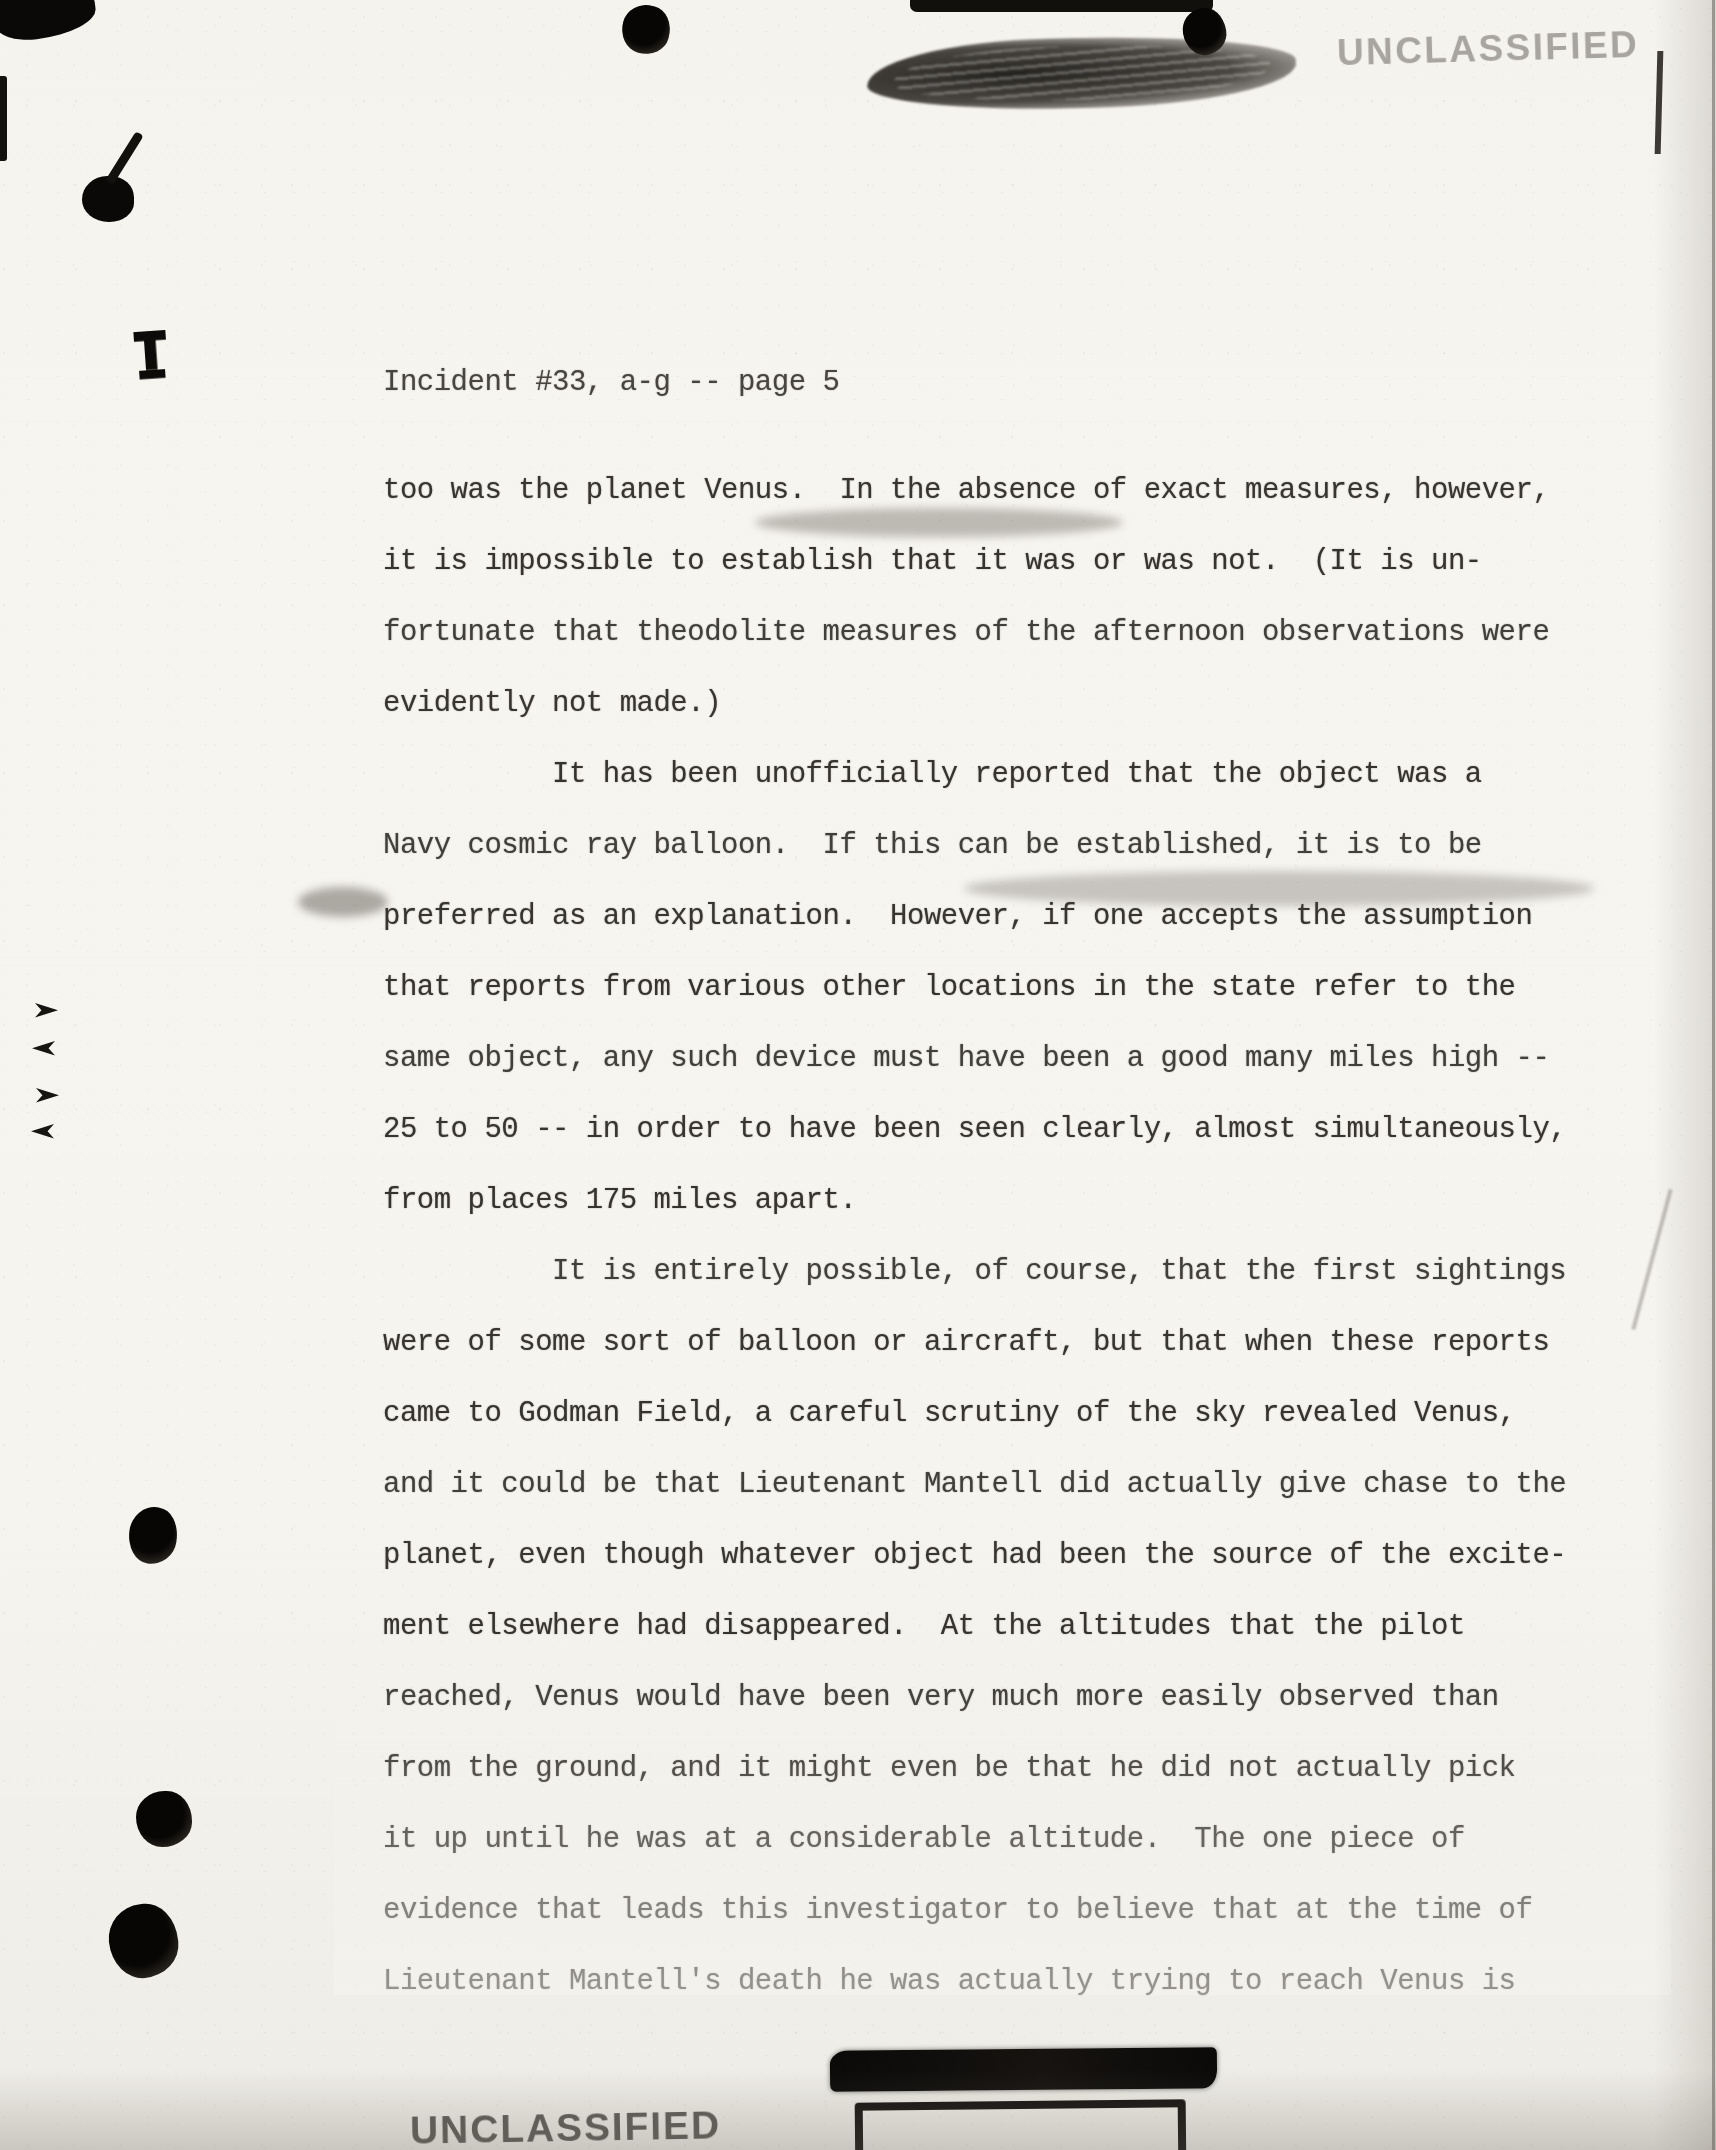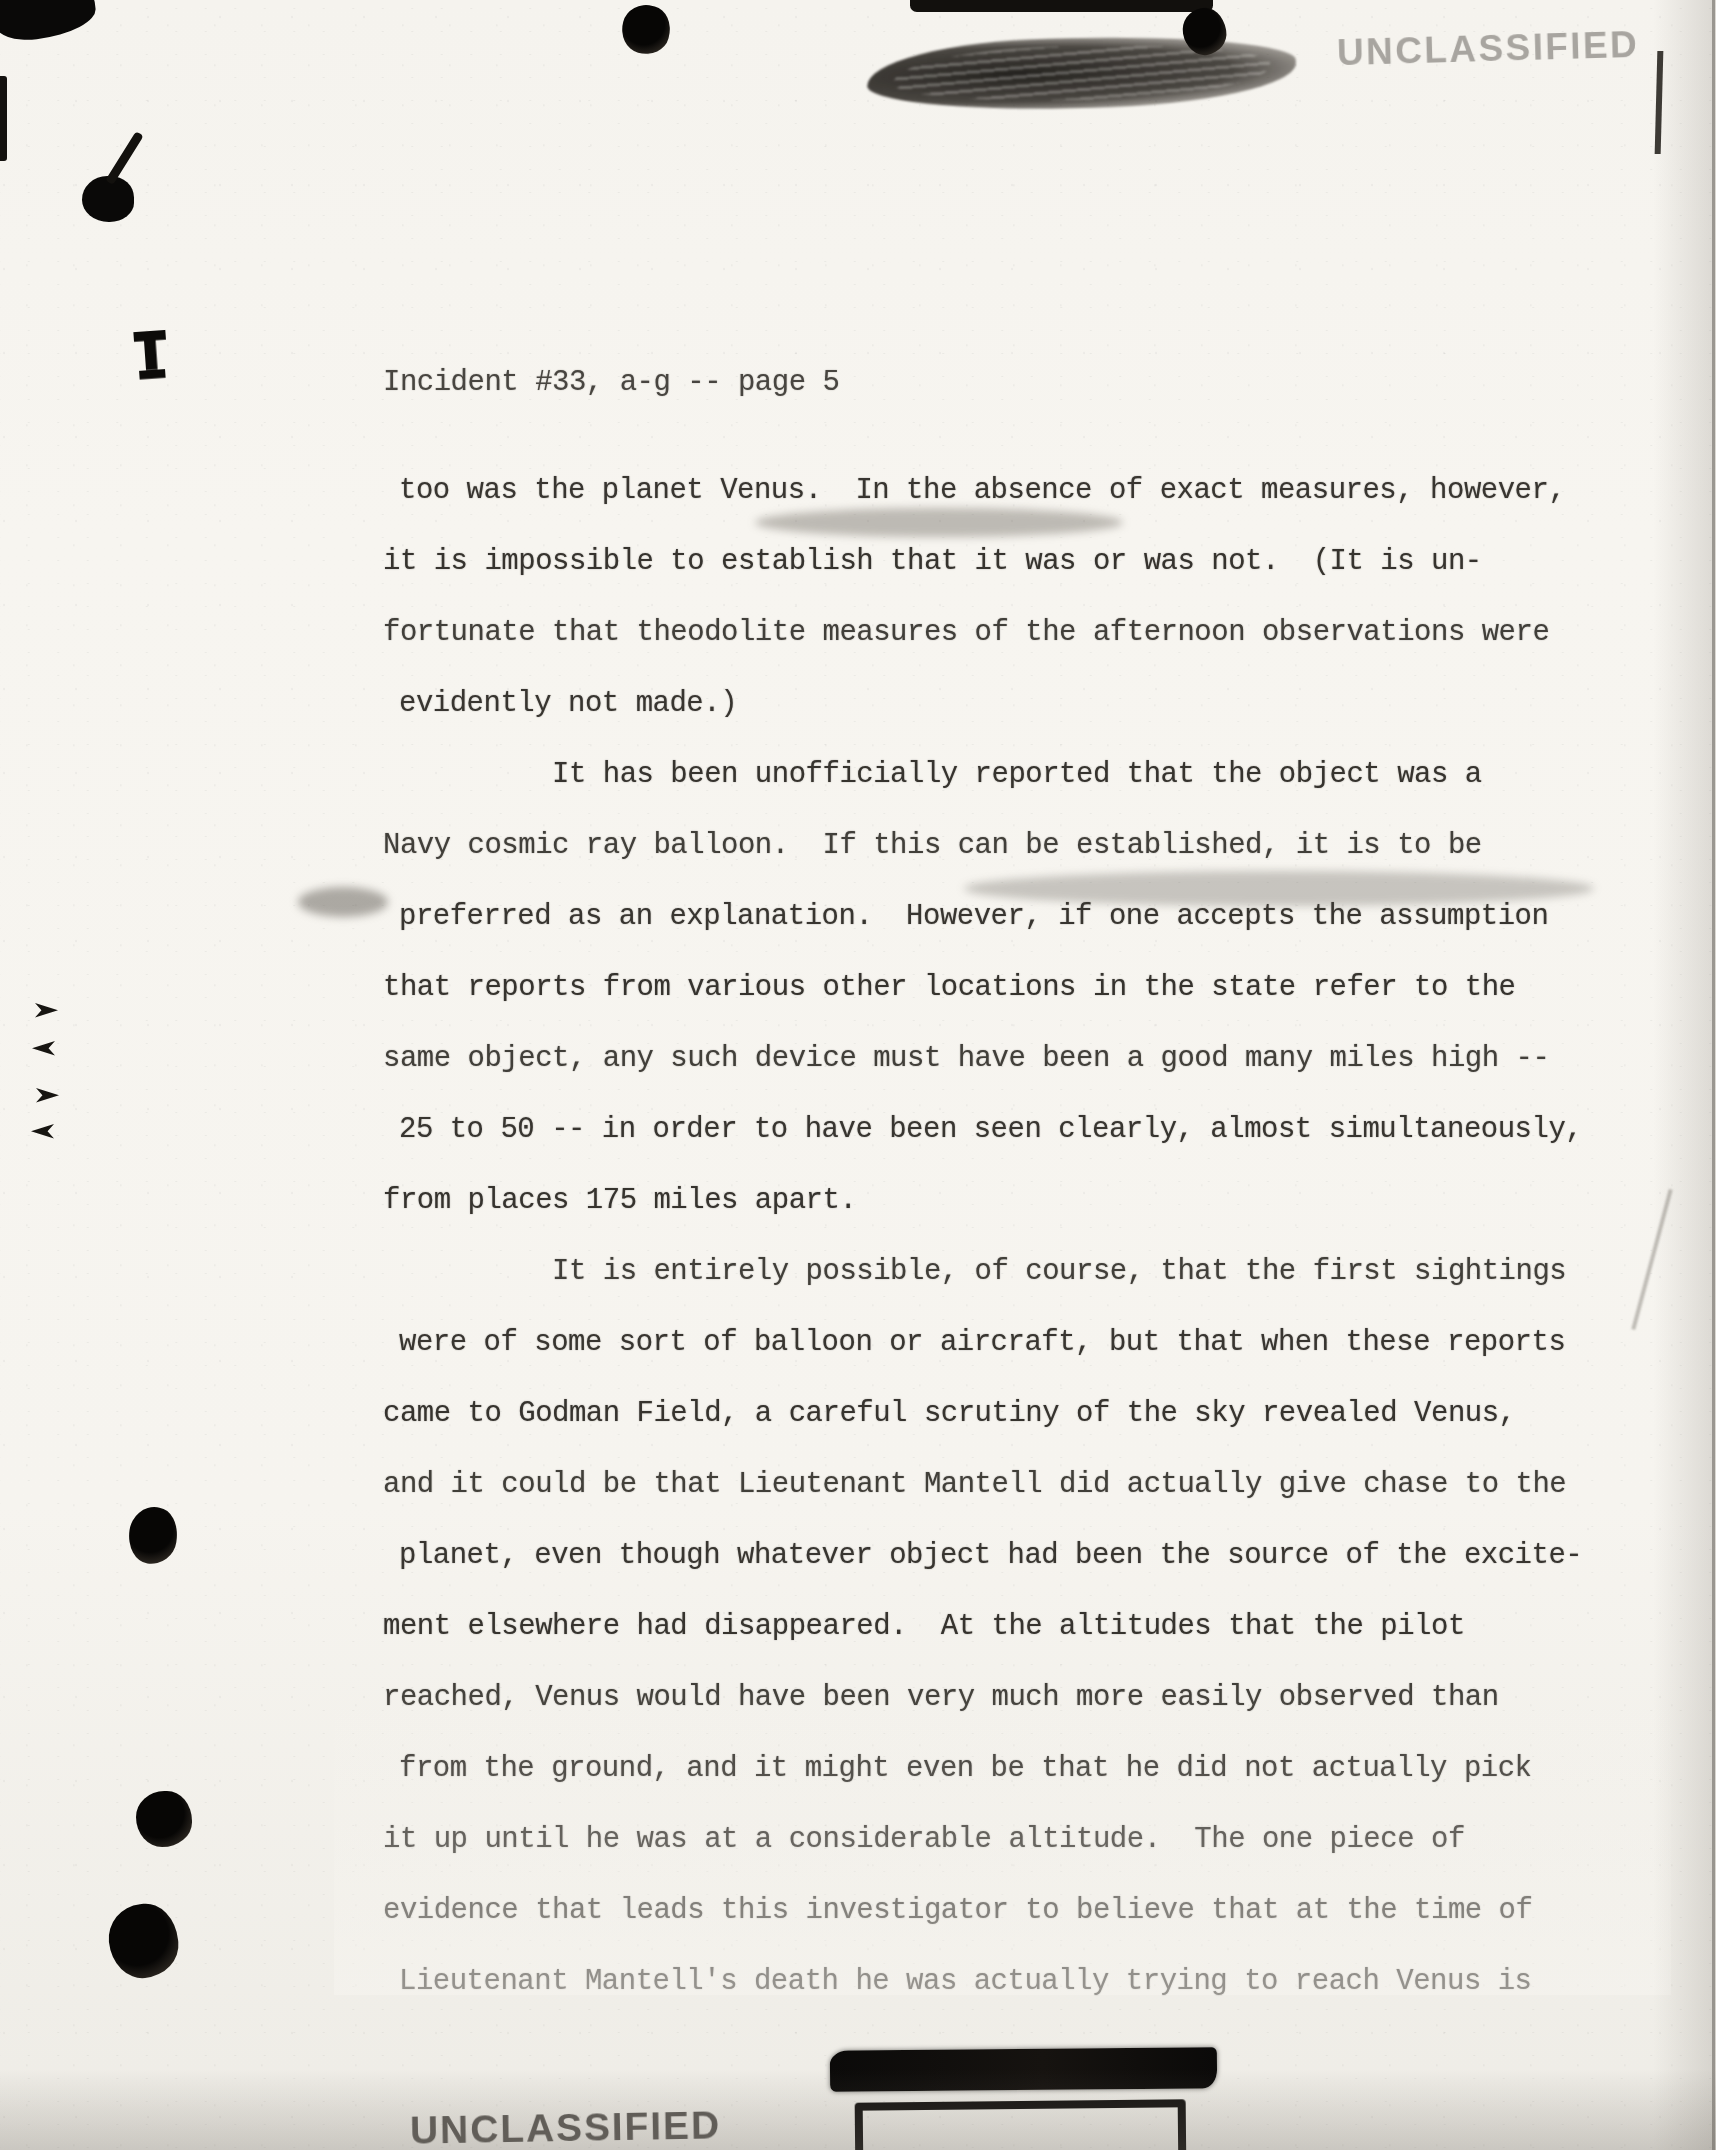--- a/index.html
+++ b/index.html
@@ -41,21 +41,21 @@
     text-align: right;
   }
 
   .body-text {
     left: 383px; top: 455px;
     font-size: 29px; line-height: 71px;
     letter-spacing: -0.5px;
   }
   .tline { white-space: pre; }
   .tline:nth-child(3n) { opacity: 0.94; }
-  .tline:nth-child(3n+1) { opacity: 0.99; margin-left: 16px; }
+  .tline:nth-child(3n+1) { opacity: 0.99; }
 
   .stamp {
     position: absolute;
     font-family: "Liberation Sans", sans-serif;
     font-weight: bold;
   }
   .stamp-top {
     left: 1337px; top: 28px;
     font-size: 37px; letter-spacing: 2.4px;
     color: var(--stamp-light, #a8a5a0);

